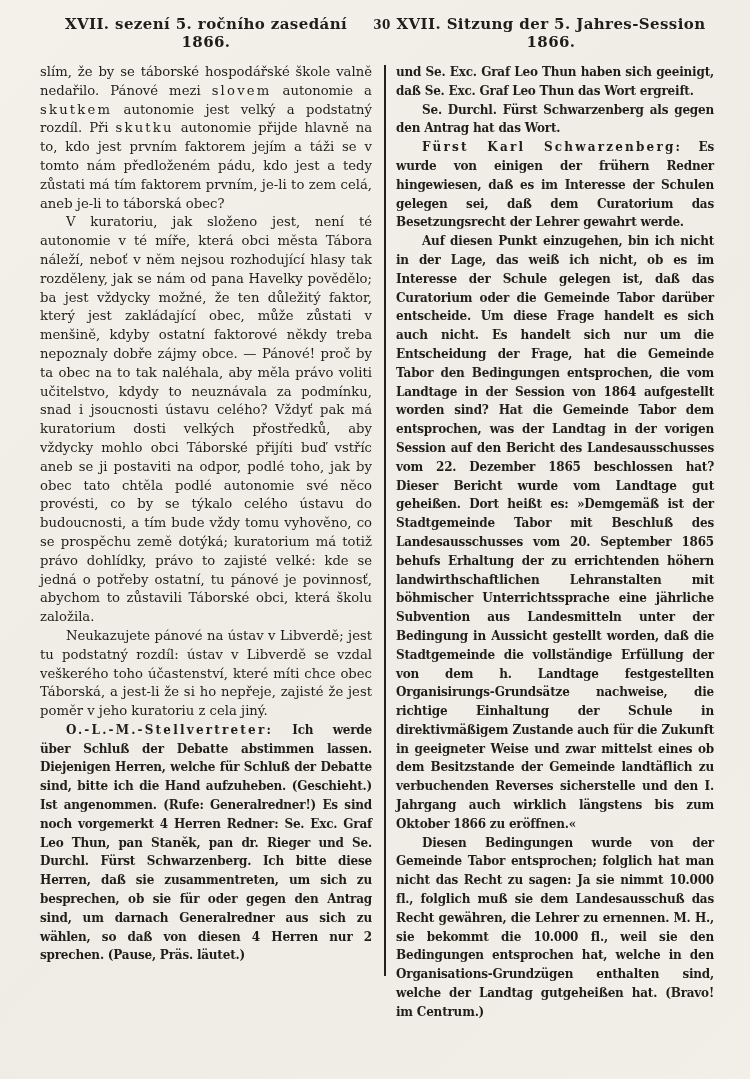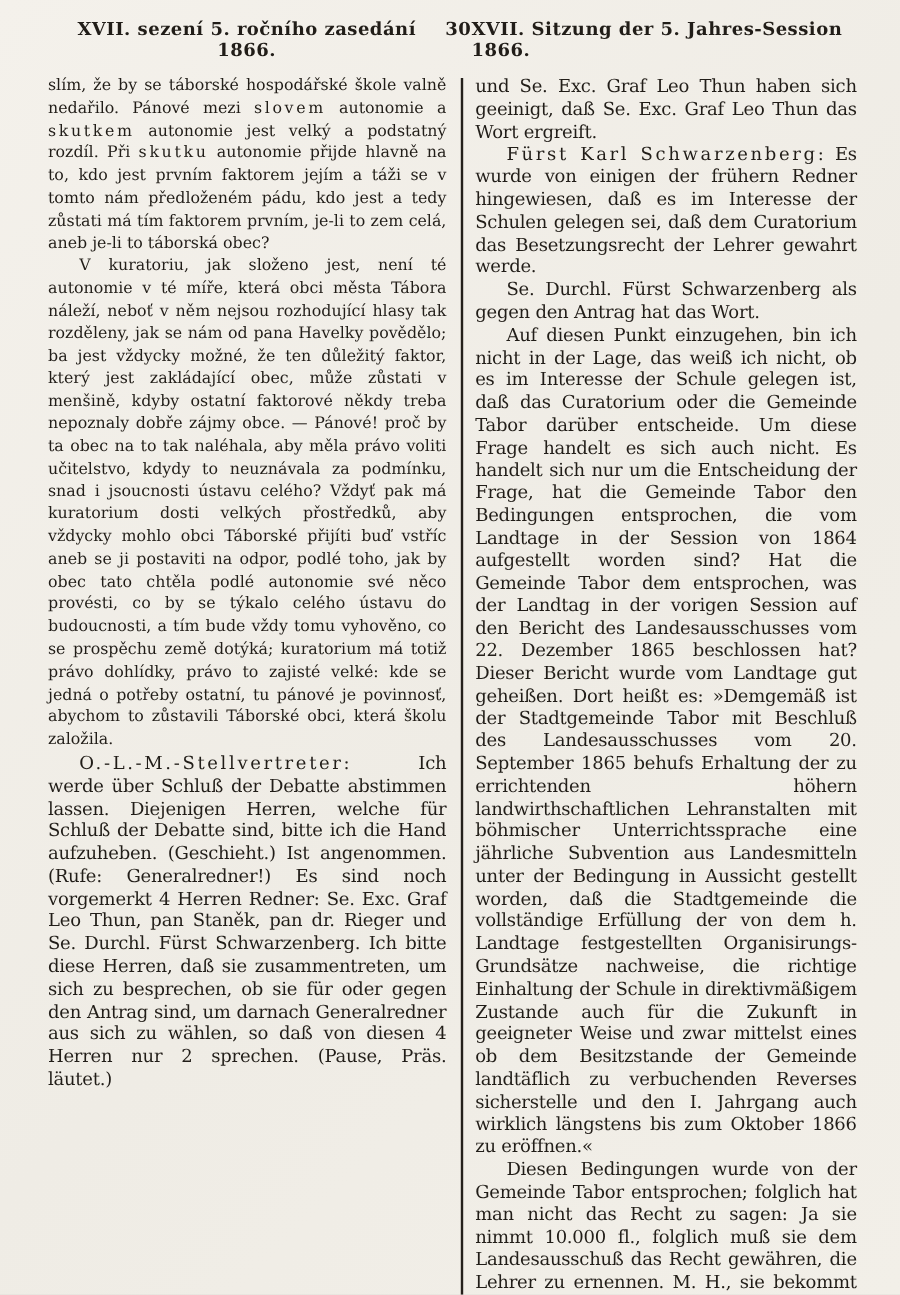--- a/index.html
+++ b/index.html
@@ -16,22 +16,22 @@
   }
   .header {
     display: flex;
     align-items: baseline;
     padding: 15px 40px 4px 40px;
     font-size: 15px;
     font-weight: bold;
     letter-spacing: 0.4px;
   }
   .h-left  { width: 332px; text-align: center; }
-  .h-num   { flex: 1; text-align: center; font-size: 15px; }
-  .h-right { width: 318px; }
+  .h-num   { flex: 1; text-align: center; font-size: 12px; }
+  .h-right { width: 318px; text-align: center; }
   .columns {
     display: flex;
     align-items: stretch;
     padding: 8px 36px 0 40px;
     text-align: justify;
   }
   .col { box-sizing: border-box; }
   .col-left  { width: 332px; }
   .col-right { width: 318px; }
   .divider {
@@ -39,45 +39,46 @@
     background: #24201b;
     margin: 2px 10px 46px 12px;
   }
   p.para { margin: 0; text-indent: 26px; }
   p.para.noindent { text-indent: 0; }
   .antiqua {
     font-size: 13.2px;
     line-height: 18.8px;
   }
   .fraktur {
-    font-size: 15px;
-    font-weight: normal;
+    font-size: 12px;
+    font-weight: bold;
     line-height: 18.8px;
     letter-spacing: -0.2px;
   }
   .sperr { letter-spacing: 2.2px; }
 </style>
 </head>
 <body>
 
 <div class="page" style="color: rgb(33, 29, 24);">
   <div class="header">
     <div class="h-left">XVII. sezení 5. ročního zasedání 1866.</div>
     <div class="h-num">30</div>
     <div class="h-right">XVII. Sitzung der 5. Jahres-Session 1866.</div>
   </div>
 
   <div class="columns">
     <div class="col col-left" id="left-col">
         <p class="para antiqua noindent"><span>slím, že by se táborské hospodářské škole valně nedařilo. Pánové mezi </span><span class="sperr">slovem</span><span> autonomie a </span><span class="sperr">skutkem</span><span> autonomie jest velký a podstatný rozdíl. Při </span><span class="sperr">skutku</span><span> autonomie přijde hlavně na to, kdo jest prvním faktorem jejím a táži se v tomto nám předloženém pádu, kdo jest a tedy zůstati má tím faktorem prvním, je-li to zem celá, aneb je-li to táborská obec?</span></p>
         <p class="para antiqua"><span>V kuratoriu, jak složeno jest, není té autonomie v té míře, která obci města Tábora náleží, neboť v něm nejsou rozhodující hlasy tak rozděleny, jak se nám od pana Havelky povědělo; ba jest vždycky možné, že ten důležitý faktor, který jest zakládající obec, může zůstati v menšině, kdyby ostatní faktorové někdy treba nepoznaly dobře zájmy obce. — Pánové! proč by ta obec na to tak naléhala, aby měla právo voliti učitelstvo, kdydy to neuznávala za podmínku, snad i jsoucnosti ústavu celého? Vždyť pak má kuratorium dosti velkých přostředků, aby vždycky mohlo obci Táborské přijíti buď vstříc aneb se ji postaviti na odpor, podlé toho, jak by obec tato chtěla podlé autonomie své něco provésti, co by se týkalo celého ústavu do budoucnosti, a tím bude vždy tomu vyhověno, co se prospěchu země dotýká; kuratorium má totiž právo dohlídky, právo to zajisté velké: kde se jedná o potřeby ostatní, tu pánové je povinnosť, abychom to zůstavili Táborské obci, která školu založila.</span></p>
+        <p class="para antiqua"><span>Neukazujete pánové na ústav v Libverdě; jest tu podstatný rozdíl: ústav v Libverdě se vzdal veškerého toho účastenství, které míti chce obec Táborská, a jest-li že si ho nepřeje, zajisté že jest poměr v jeho kuratoriu z cela jiný.</span></p>
         <p class="para fraktur"><span class="sperr">O.-L.-M.-Stellvertreter:</span><span> Ich werde über Schluß der Debatte abstimmen lassen. Diejenigen Herren, welche für Schluß der Debatte sind, bitte ich die Hand aufzuheben. (Geschieht.) Ist angenommen. (Rufe: Generalredner!) Es sind noch vorgemerkt 4 Herren Redner: Se. Exc. Graf Leo Thun, pan Staněk, pan dr. Rieger und Se. Durchl. Fürst Schwarzenberg. Ich bitte diese Herren, daß sie zusammentreten, um sich zu besprechen, ob sie für oder gegen den Antrag sind, um darnach Generalredner aus sich zu wählen, so daß von diesen 4 Herren nur 2 sprechen. (Pause, Präs. läutet.)</span></p>
       </div>
     <div class="divider" style="background: rgb(36, 32, 27);"></div>
     <div class="col col-right" id="right-col">
         <p class="para fraktur noindent"><span>und Se. Exc. Graf Leo Thun haben sich geeinigt, daß Se. Exc. Graf Leo Thun das Wort ergreift.</span></p>
+        <p class="para fraktur"><span>Se. Durchl. Fürst Schwarzenberg als gegen den Antrag hat das Wort.</span></p>
         <p class="para fraktur"><span class="sperr">Fürst Karl Schwarzenberg:</span><span> Es wurde von einigen der frühern Redner hingewiesen, daß es im Interesse der Schulen gelegen sei, daß dem Curatorium das Besetzungsrecht der Lehrer gewahrt werde.</span></p>
-        <p class="para fraktur"><span>Se. Durchl. Fürst Schwarzenberg als gegen den Antrag hat das Wort.</span></p>
         <p class="para fraktur"><span>Auf diesen Punkt einzugehen, bin ich nicht in der Lage, das weiß ich nicht, ob es im Interesse der Schule gelegen ist, daß das Curatorium oder die Gemeinde Tabor darüber entscheide. Um diese Frage handelt es sich auch nicht. Es handelt sich nur um die Entscheidung der Frage, hat die Gemeinde Tabor den Bedingungen entsprochen, die vom Landtage in der Session von 1864 aufgestellt worden sind? Hat die Gemeinde Tabor dem entsprochen, was der Landtag in der vorigen Session auf den Bericht des Landesausschusses vom 22. Dezember 1865 beschlossen hat? Dieser Bericht wurde vom Landtage gut geheißen. Dort heißt es: »Demgemäß ist der Stadtgemeinde Tabor mit Beschluß des Landesausschusses vom 20. September 1865 behufs Erhaltung der zu errichtenden höhern landwirthschaftlichen Lehranstalten mit böhmischer Unterrichtssprache eine jährliche Subvention aus Landesmitteln unter der Bedingung in Aussicht gestellt worden, daß die Stadtgemeinde die vollständige Erfüllung der von dem h. Landtage festgestellten Organisirungs-Grundsätze nachweise, die richtige Einhaltung der Schule in direktivmäßigem Zustande auch für die Zukunft in geeigneter Weise und zwar mittelst eines ob dem Besitzstande der Gemeinde landtäflich zu verbuchenden Reverses sicherstelle und den I. Jahrgang auch wirklich längstens bis zum Oktober 1866 zu eröffnen.«</span></p>
         <p class="para fraktur"><span>Diesen Bedingungen wurde von der Gemeinde Tabor entsprochen; folglich hat man nicht das Recht zu sagen: Ja sie nimmt 10.000 fl., folglich muß sie dem Landesausschuß das Recht gewähren, die Lehrer zu ernennen. M. H., sie bekommt die 10.000 fl., weil sie den Bedingungen entsprochen hat, welche in den Organisations-Grundzügen enthalten sind, welche der Landtag gutgeheißen hat. (Bravo! im Centrum.)</span></p>
       </div>
   </div>
 </div>
 
 </body></html>

